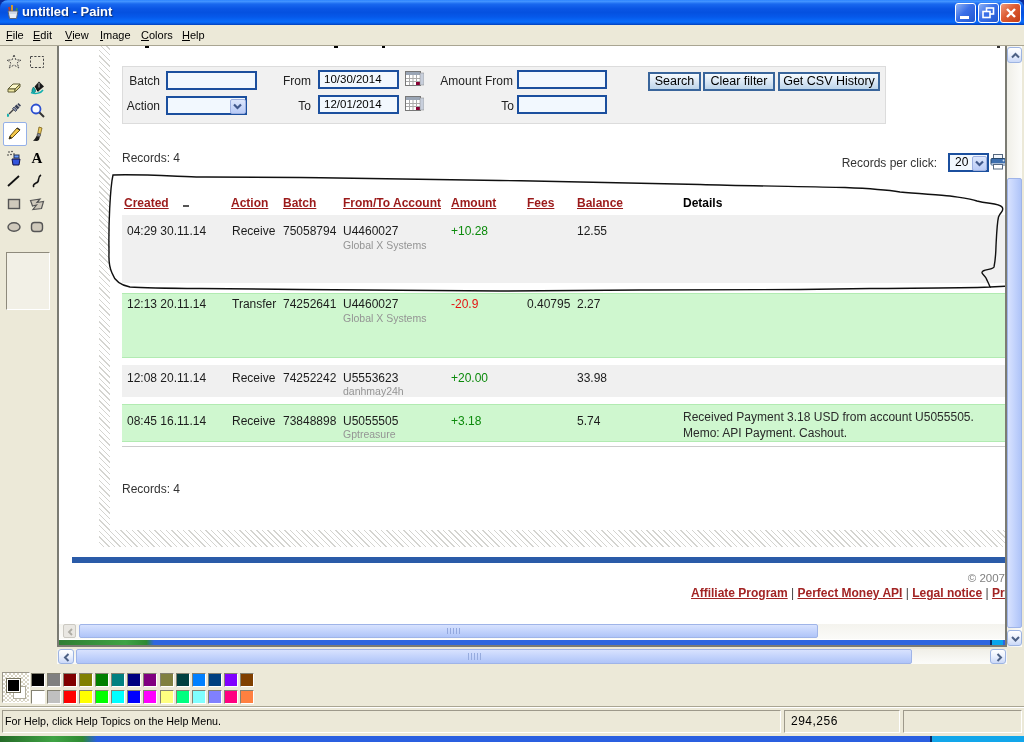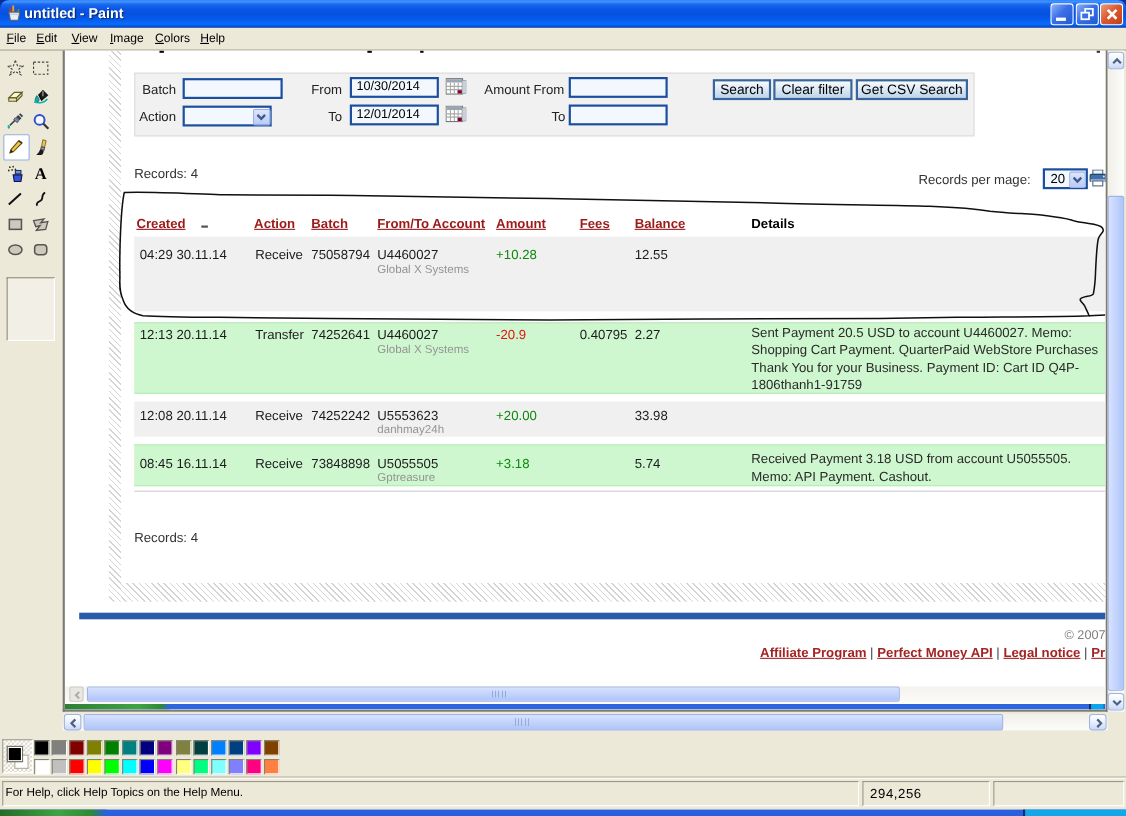--- a/index.html
+++ b/index.html
@@ -95,24 +95,24 @@
           <rect x="0.5" y="0.5" width="15" height="14" fill="#FFF" stroke="#777"></rect>
           <rect x="1" y="1" width="14" height="3" fill="#9AA5B5"></rect>
           <path d="M1 7.5 H15 M1 10.5 H15 M4.5 4 V14 M8 4 V14 M11.5 4 V14" stroke="#AAA" stroke-width="1"></path>
           <rect x="11" y="11" width="4" height="3" fill="#803"></rect>
           <rect x="15" y="2" width="4" height="12" fill="#C8CFDC" stroke="#888" stroke-width="0.5"></rect>
         </svg></div>
 <div class="inp" style="left:458px;top:24px;width:90px;height:19px;box-sizing:border-box"></div>
 <div class="inp" style="left:458px;top:49px;width:90px;height:19px;box-sizing:border-box"></div>
 <div class="btn" style="left:589px;top:26px;width:53px;height:19px;box-sizing:border-box">Search</div>
 <div class="btn" style="left:644px;top:26px;width:72px;height:19px;box-sizing:border-box">Clear filter</div>
-<div class="btn" style="left:719px;top:26px;width:102px;height:19px;box-sizing:border-box">Get CSV Search</div>
+<div class="btn" style="left:719px;top:26px;width:102px;height:19px;box-sizing:border-box">Get CSV History</div>
 
 <div class="tt" style="left:63px;top:105px;color:#333">Records: 4</div>
-<div class="tt" style="left:700px;top:110px;width:178px;text-align:right;color:#333">Records per mage:</div>
+<div class="tt" style="left:700px;top:110px;width:178px;text-align:right;color:#333">Records per click:</div>
 <div class="inp" style="left:889px;top:107px;width:41px;height:19px;box-sizing:border-box;font-size:12px;color:#000;line-height:15px;padding-left:5px">20<div style="left:22px;top:1px;width:13px;height:13px;background:linear-gradient(180deg,#DCE6FB,#B9CBF7);border:1px solid #9DB0E0;border-radius:2px">
           <svg style="position:absolute;left:1.5px;top:3px" width="9" height="7">
             <path d="M1 1.5 L4.5 5 L8 1.5" fill="none" stroke="#41598C" stroke-width="2.2"></path>
           </svg>
         </div></div>
 <div style="left:931px;top:108px;width:17px;height:16px"><svg width="17" height="16">
           <rect x="3.5" y="0.5" width="9" height="4" fill="#F2F6FB" stroke="#55687F"></rect>
           <rect x="1" y="4.5" width="14.5" height="6.5" rx="1" fill="#3E6FAE" stroke="#27476B"></rect>
           <rect x="1.5" y="9" width="13.5" height="2.5" fill="#A9BCD6"></rect>
           <rect x="3.5" y="10.5" width="9" height="4.5" fill="#FFF" stroke="#55687F"></rect>
@@ -144,21 +144,20 @@
 <div class="tt" style="left:518px;top:178px">12.55</div>
 
 <div class="tt" style="left:68px;top:251px">12:13 20.11.14</div>
 <div class="tt" style="left:173px;top:251px">Transfer</div>
 <div class="tt" style="left:224px;top:251px">74252641</div>
 <div class="tt" style="left:284px;top:251px">U4460027</div>
 <div class="sub" style="left:284px;top:266px">Global X Systems</div>
 <div class="tt red" style="left:392px;top:251px">-20.9</div>
 <div class="tt" style="left:468px;top:251px">0.40795</div>
 <div class="tt" style="left:518px;top:251px">2.27</div>
-<div class="det" style="left:624px;top:248px">Sent Payment 20.5 USD to account U4460027. Memo:<br>Shopping Cart Payment. QuarterPaid WebStore Purchases<br>Thank You for your Business. Payment ID: Cart ID Q4P-<br>1806thanh1-91759</div>
 
 <div class="tt" style="left:68px;top:325px">12:08 20.11.14</div>
 <div class="tt" style="left:173px;top:325px">Receive</div>
 <div class="tt" style="left:224px;top:325px">74252242</div>
 <div class="tt" style="left:284px;top:325px">U5553623</div>
 <div class="sub" style="left:284px;top:339px">danhmay24h</div>
 <div class="tt grn" style="left:392px;top:325px">+20.00</div>
 <div class="tt" style="left:518px;top:325px">33.98</div>
 
 <div class="tt" style="left:68px;top:368px">08:45 16.11.14</div>

